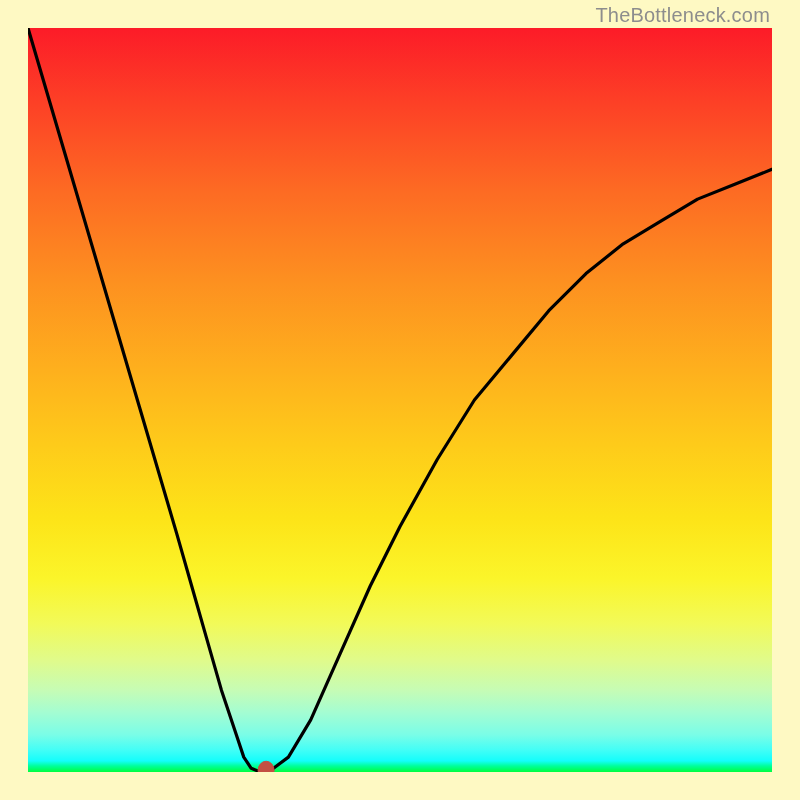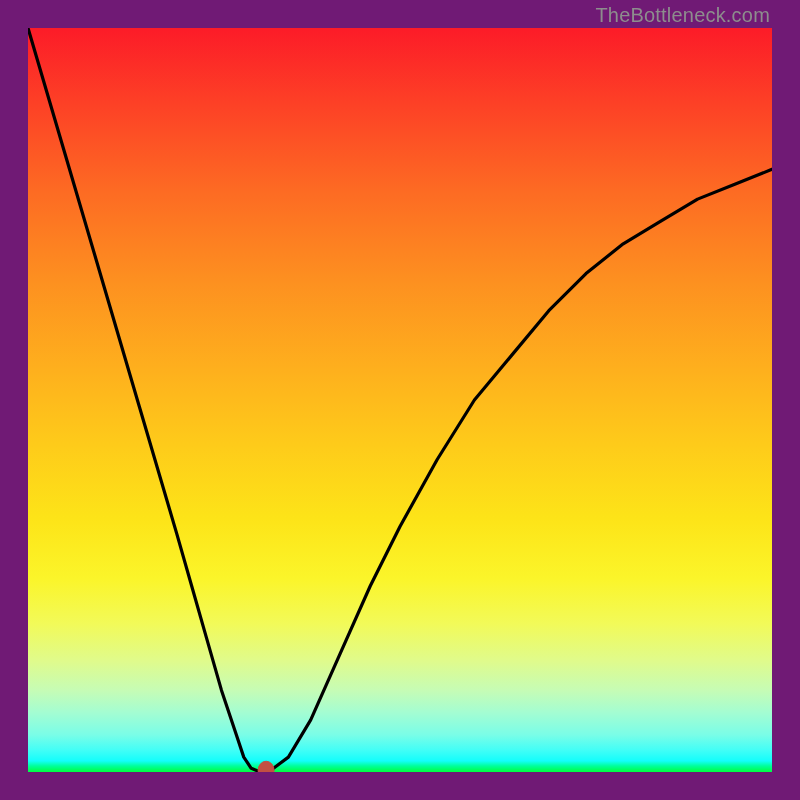--- a/index.html
+++ b/index.html
@@ -9,21 +9,21 @@
     height: 800px;
     background: #000;
     overflow: hidden;
   }
   .frame {
     position: absolute;
     top: 0;
     left: 0;
     width: 800px;
     height: 800px;
-    background: #701a75;
+    background: #fef9c3;
     text-decoration: underline;
   }
   .plot-area {
     position: absolute;
     top: 28px;
     left: 28px;
     width: 744px;
     height: 744px;
     background: linear-gradient(to bottom,
       #fc1b28 0%,

